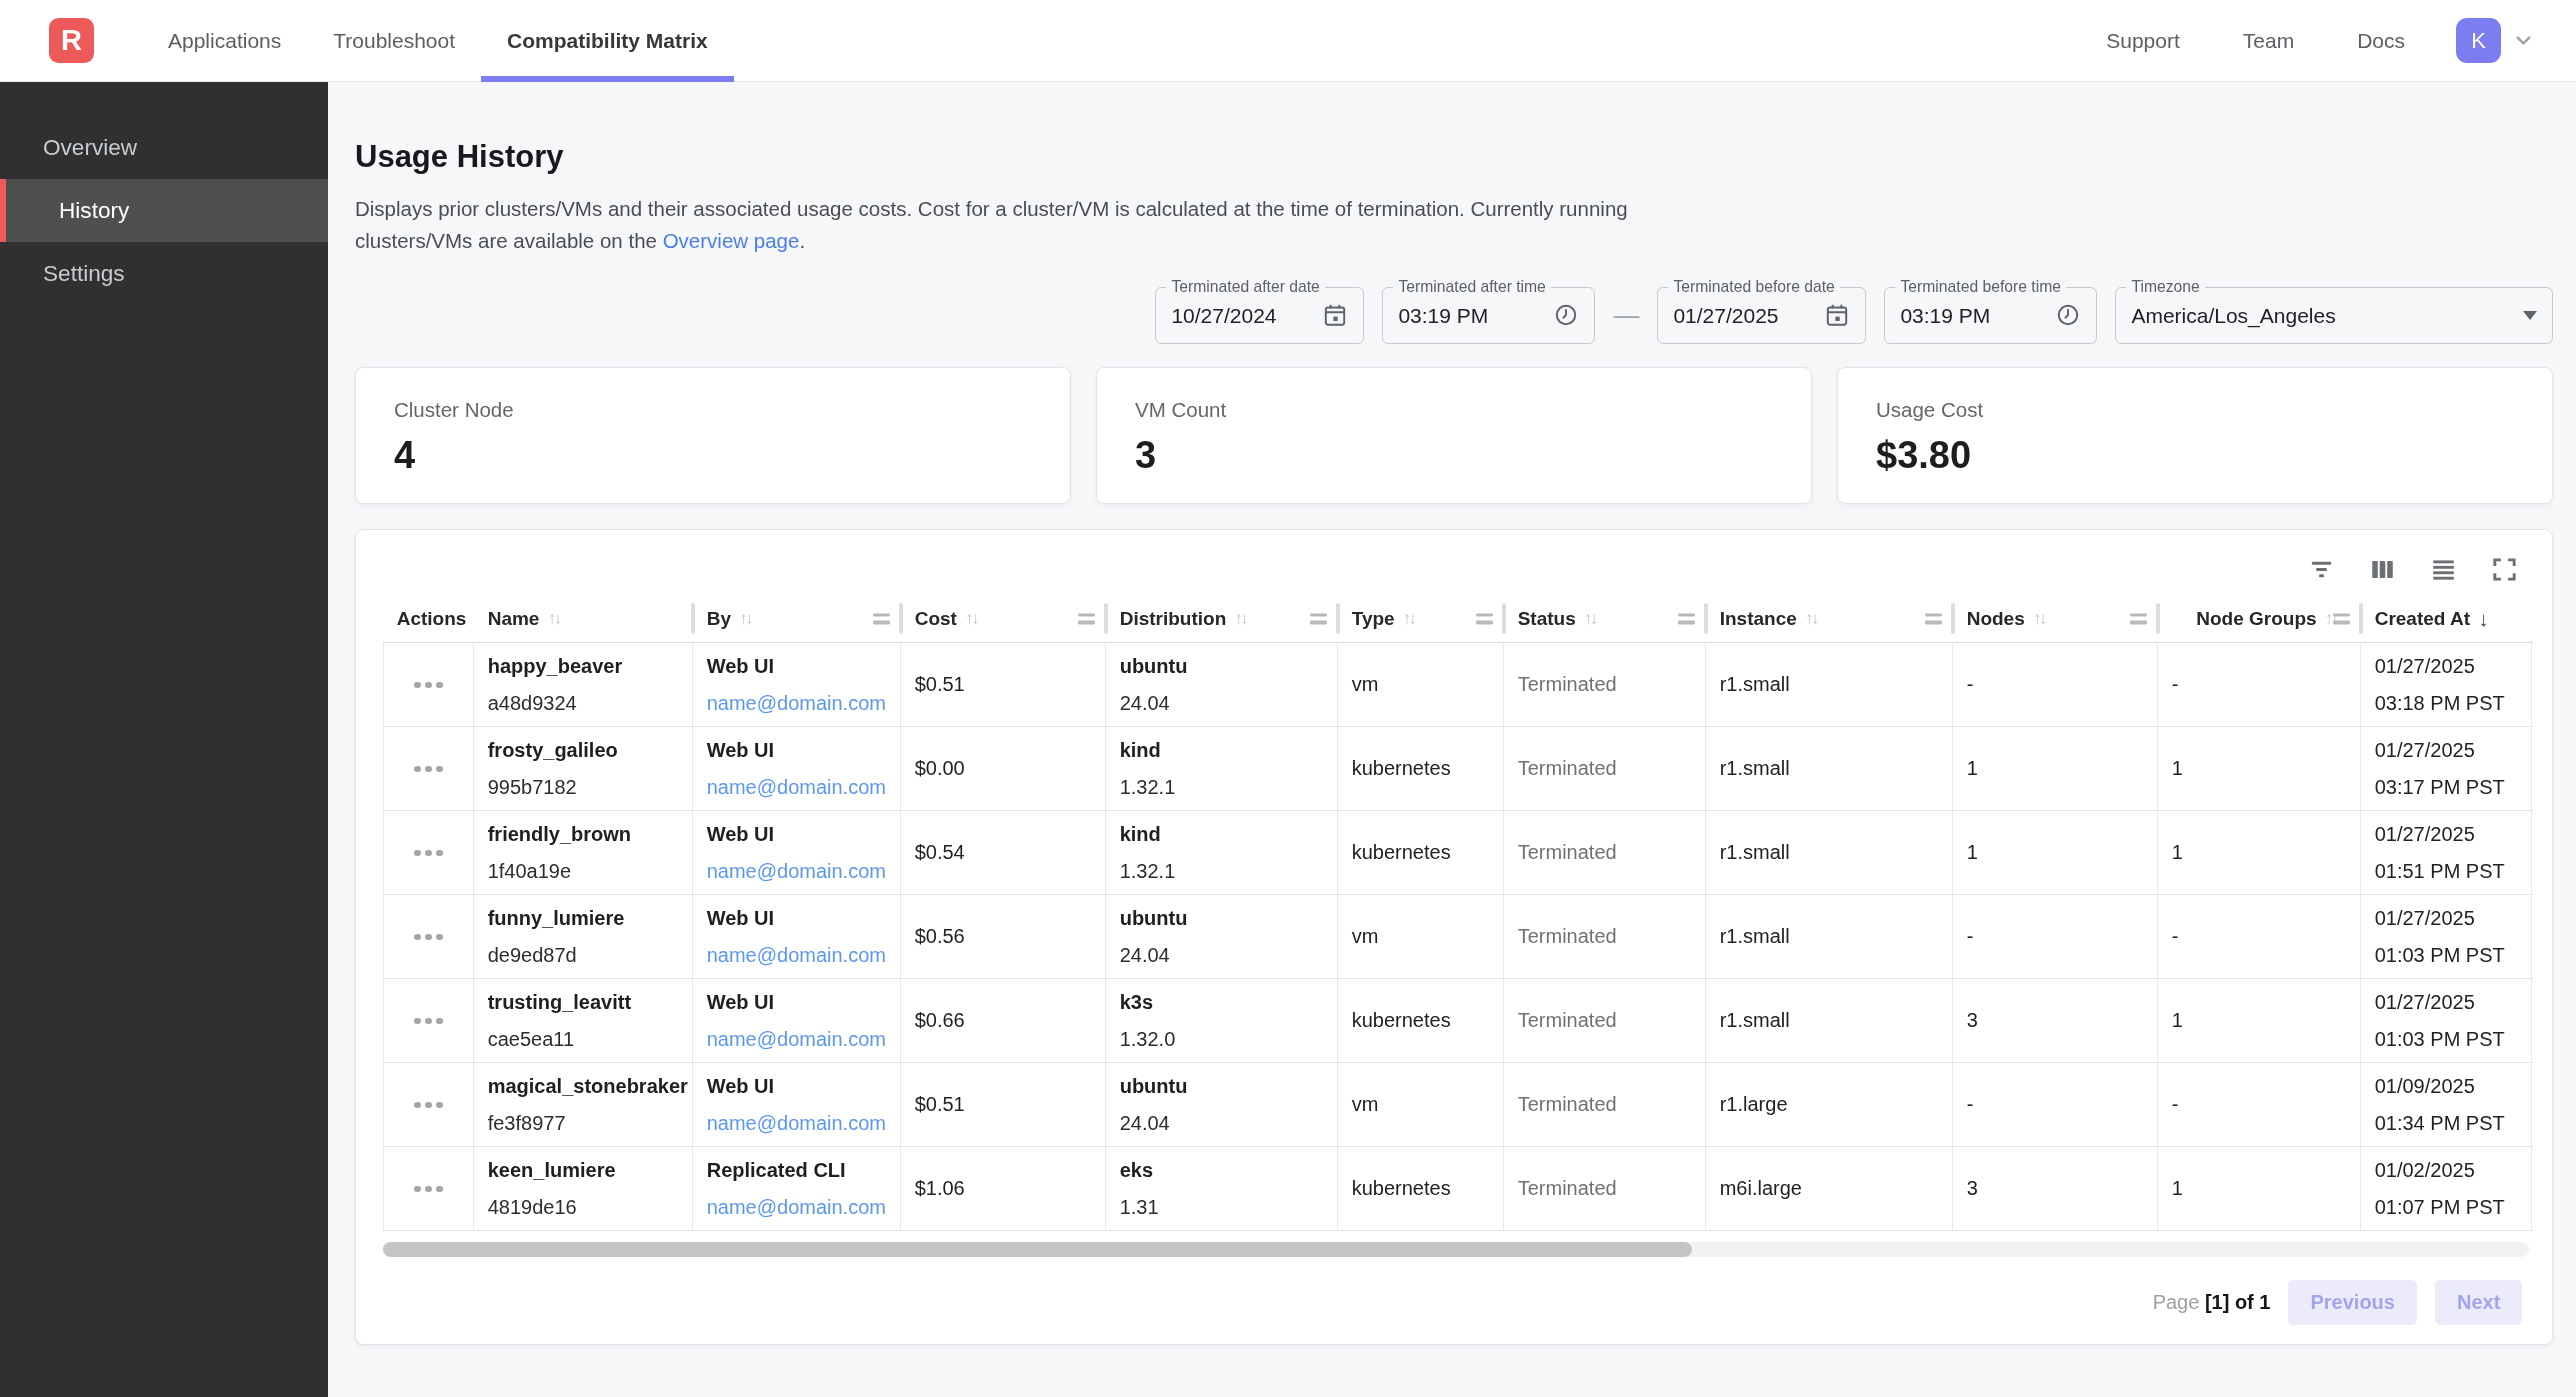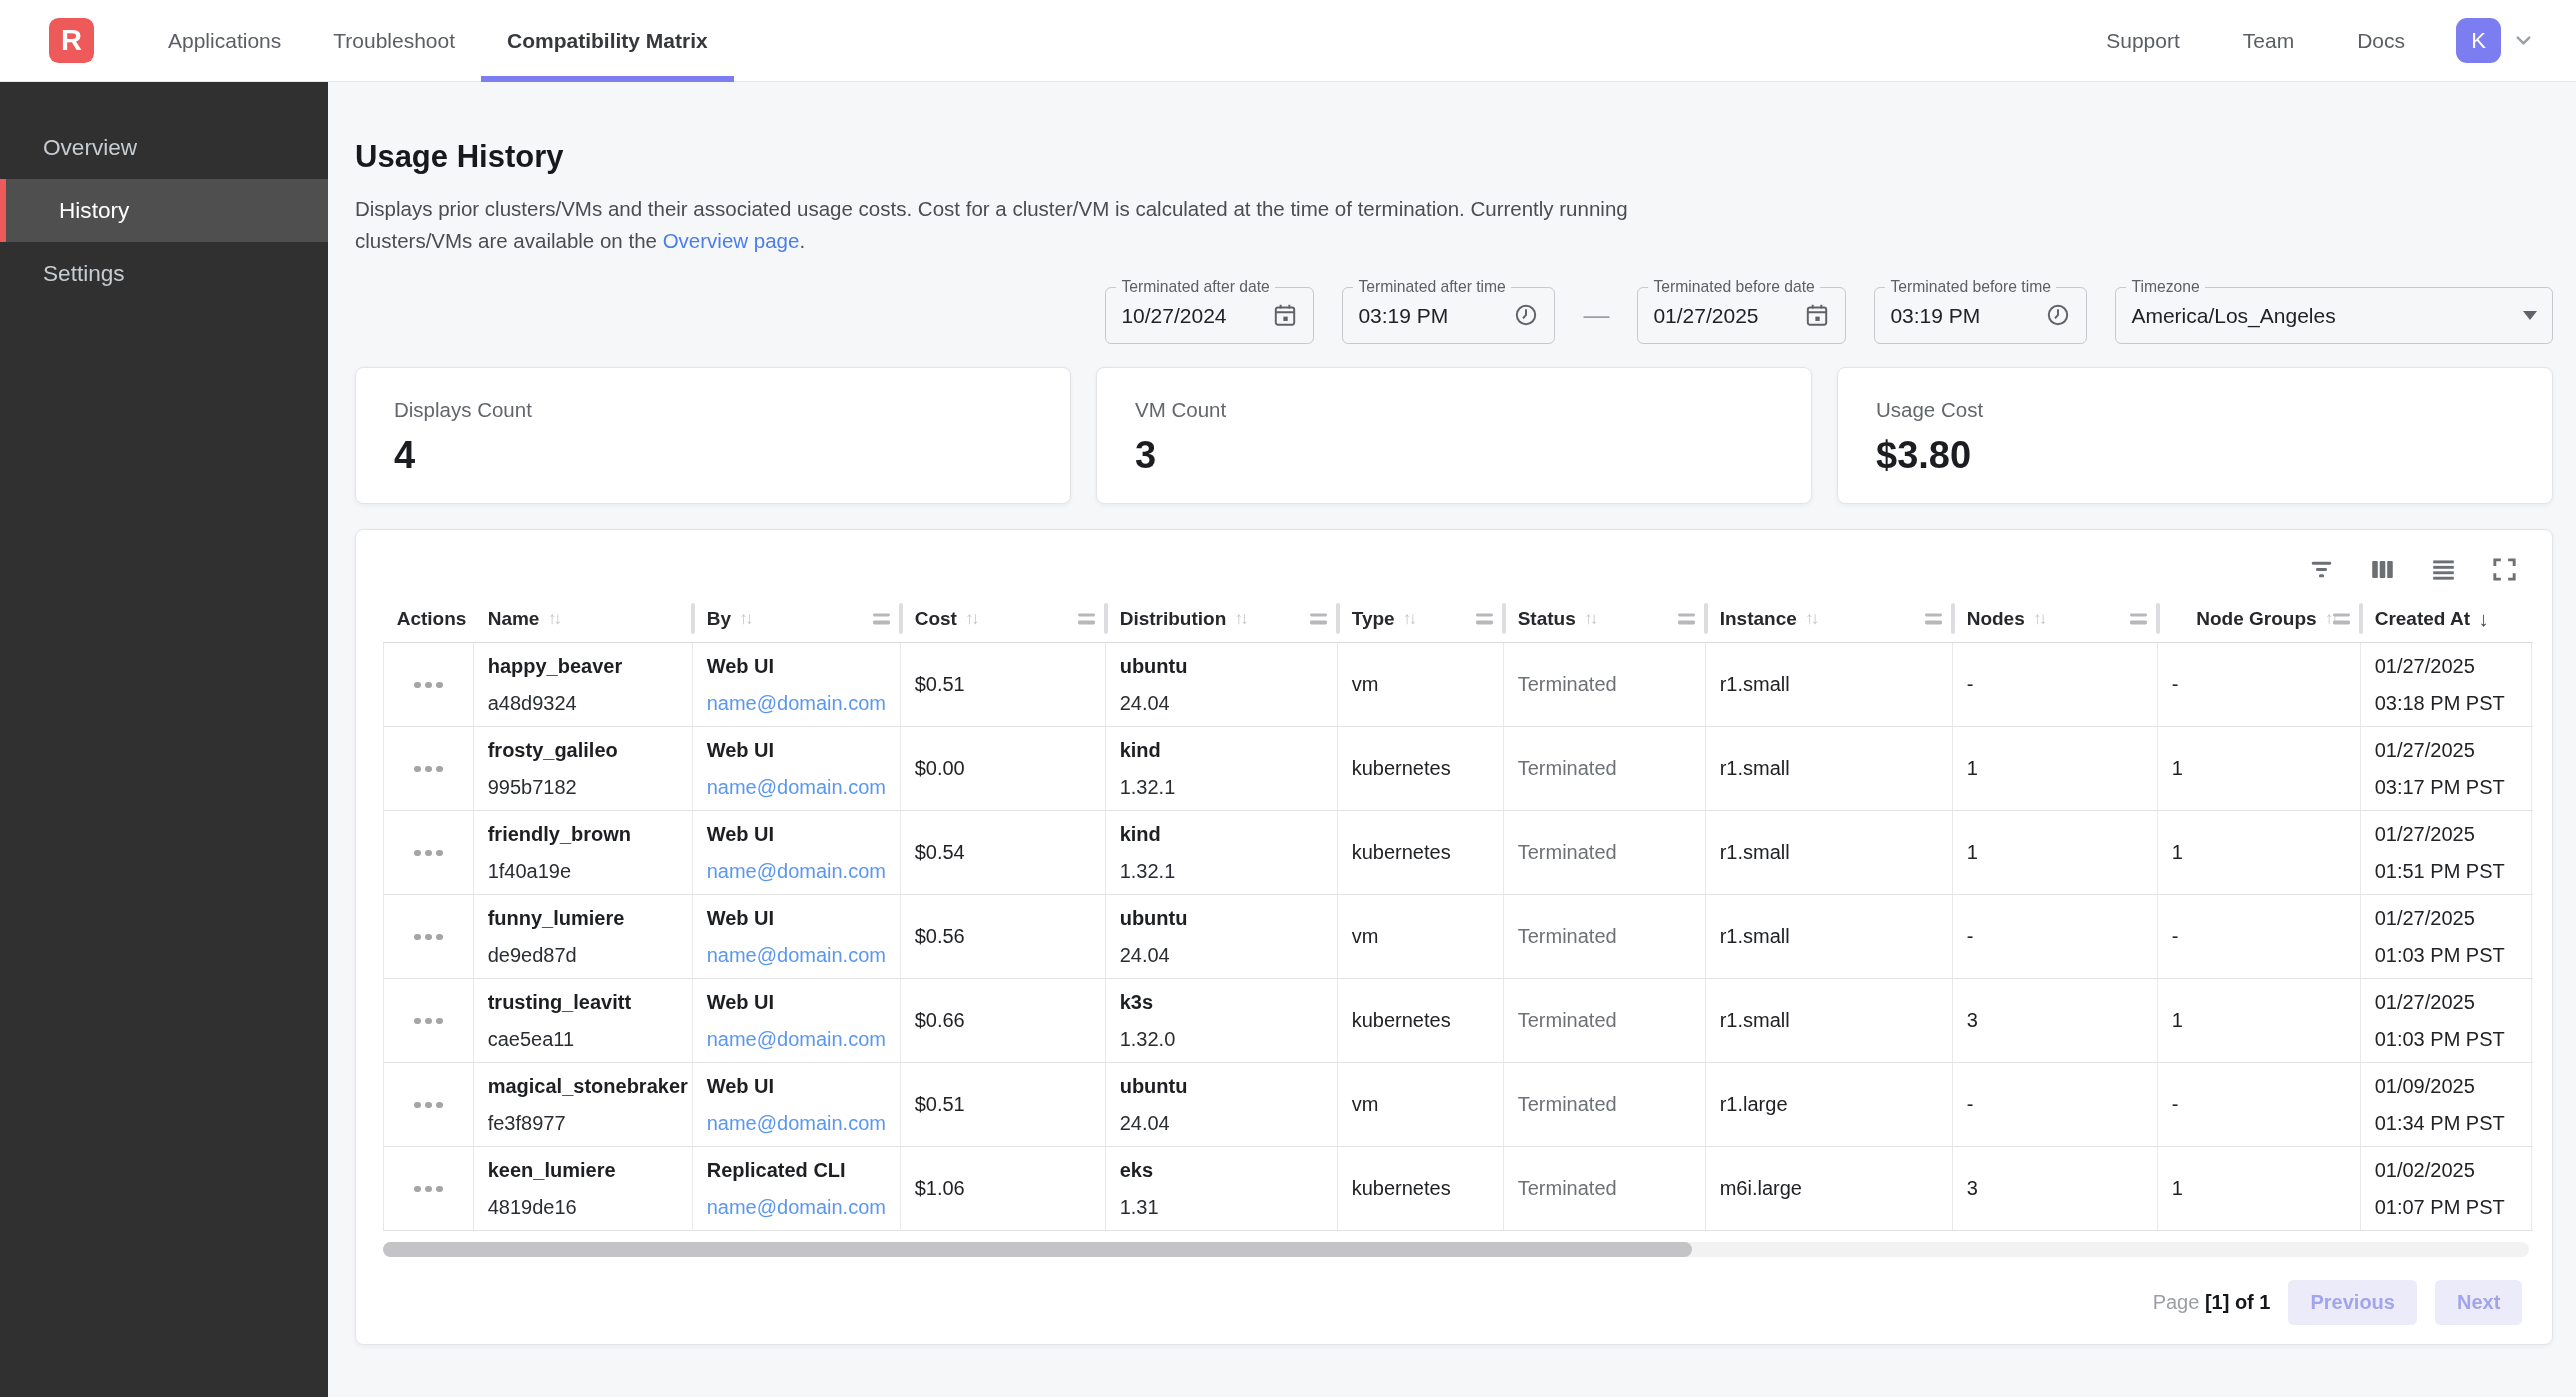--- a/index.html
+++ b/index.html
@@ -31,21 +31,21 @@
   .sideitem.active { background:#4f4f4f; color:#ffffff; border-left:6.8px solid #ee5a5a; padding-left:53px; }
 
   
   .main { position:absolute; top:82px; left:328px; width:2248px; height:1315px; background:#f6f7f9;
           padding:0 22.6px 0 27px; overflow:hidden; }
   .pagetitle { margin-top:57px; font-size:31px; font-weight:bold; color:#17191c; }
   .pagedesc { margin-top:18px; font-size:20.5px; line-height:32px; color:#4a4d52; max-width:1299px; }
   .pagedesc a { color:#4a7ee8; text-decoration:none; cursor:pointer; }
 
   
-  .filters { margin-top:30px; display:flex; justify-content:flex-end; align-items:center; gap:28px; }
+  .filters { margin-top:30px; display:flex; justify-content:flex-end; align-items:center; gap:18px; }
   .field { position:relative; height:57px; border:1.4px solid #c6c8cc; border-radius:6.2px;
            display:flex; align-items:center; padding:0 15px; cursor:pointer; }
   .field .flabel { position:absolute; top:-10.3px; left:9.6px; background:#f6f7f9; padding:0 5.5px;
                    font-size:15.7px; color:#5d6066; white-space:nowrap; }
   .field .fvalue { font-size:21px; color:#202226; margin-right:auto; white-space:nowrap; }
   .field svg { flex:none; }
   .f-date { width:209px; }
   .f-time { width:213px; }
   .f-tz   { width:438px; }
   .fdash { font-size:26px; color:#9ca0a5; }
@@ -178,21 +178,21 @@
       </div>
       <div class="field f-tz">
         <span class="flabel">Timezone</span>
         <span class="fvalue">America/Los_Angeles</span>
         <span class="caret"></span>
       </div>
     </div>
 
     <div class="cards">
       <div class="card">
-        <div class="clabel">Displays Count</div>
+        <div class="clabel">Cluster Node</div>
         <div class="cvalue">4</div>
       </div>
       <div class="card">
         <div class="clabel">VM Count</div>
         <div class="cvalue">3</div>
       </div>
       <div class="card">
         <div class="clabel">Usage Cost</div>
         <div class="cvalue">$3.80</div>
       </div>

